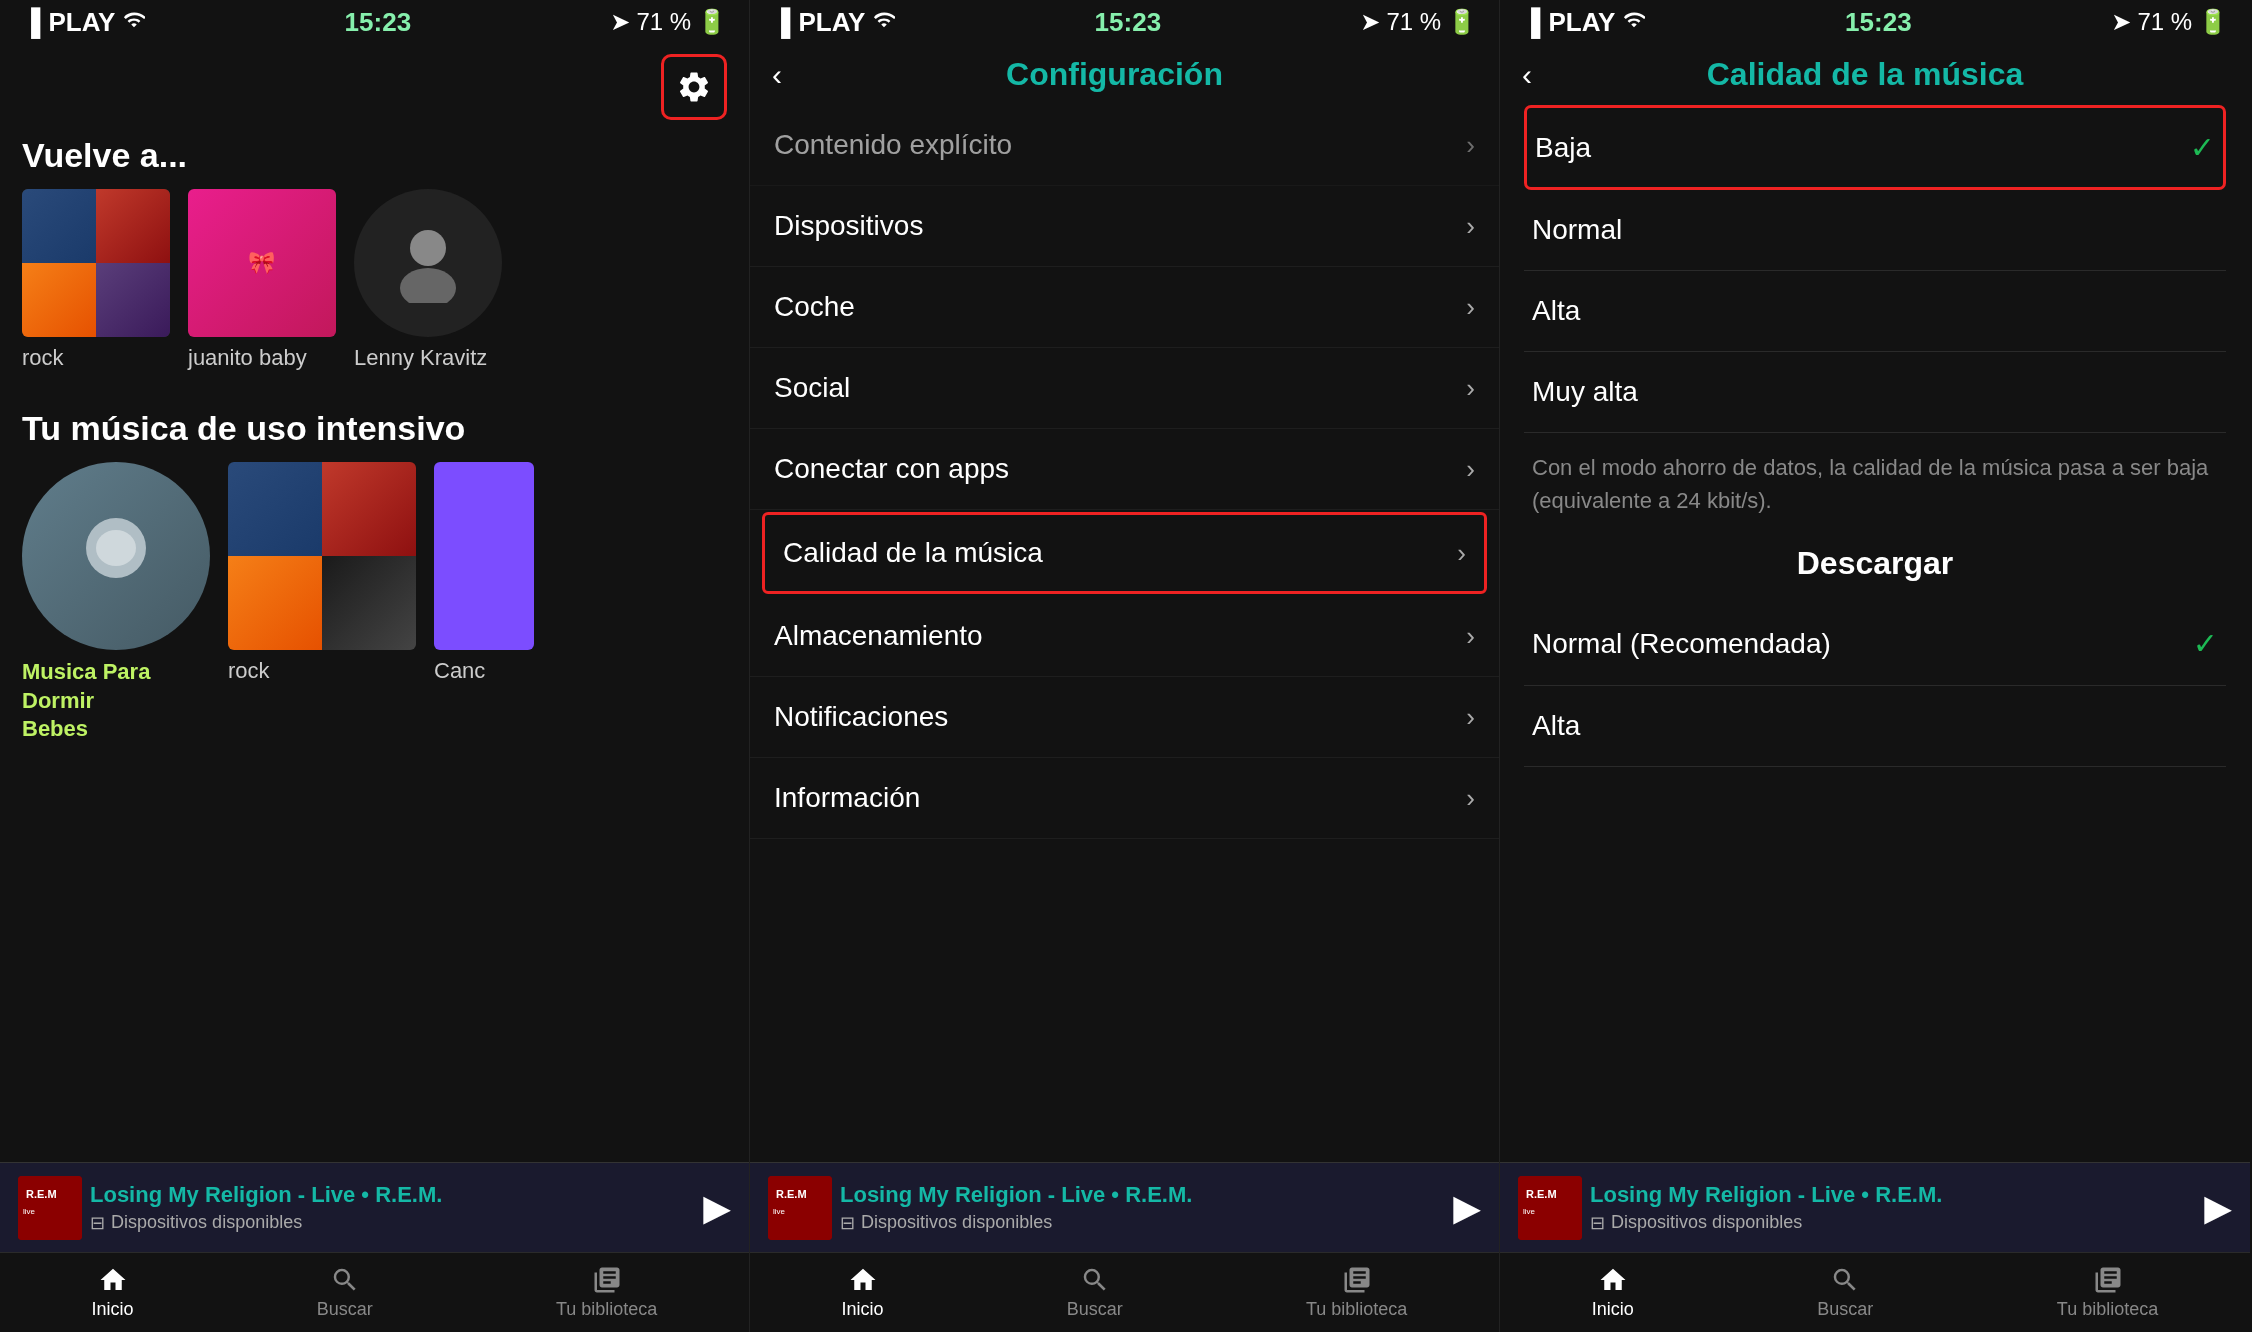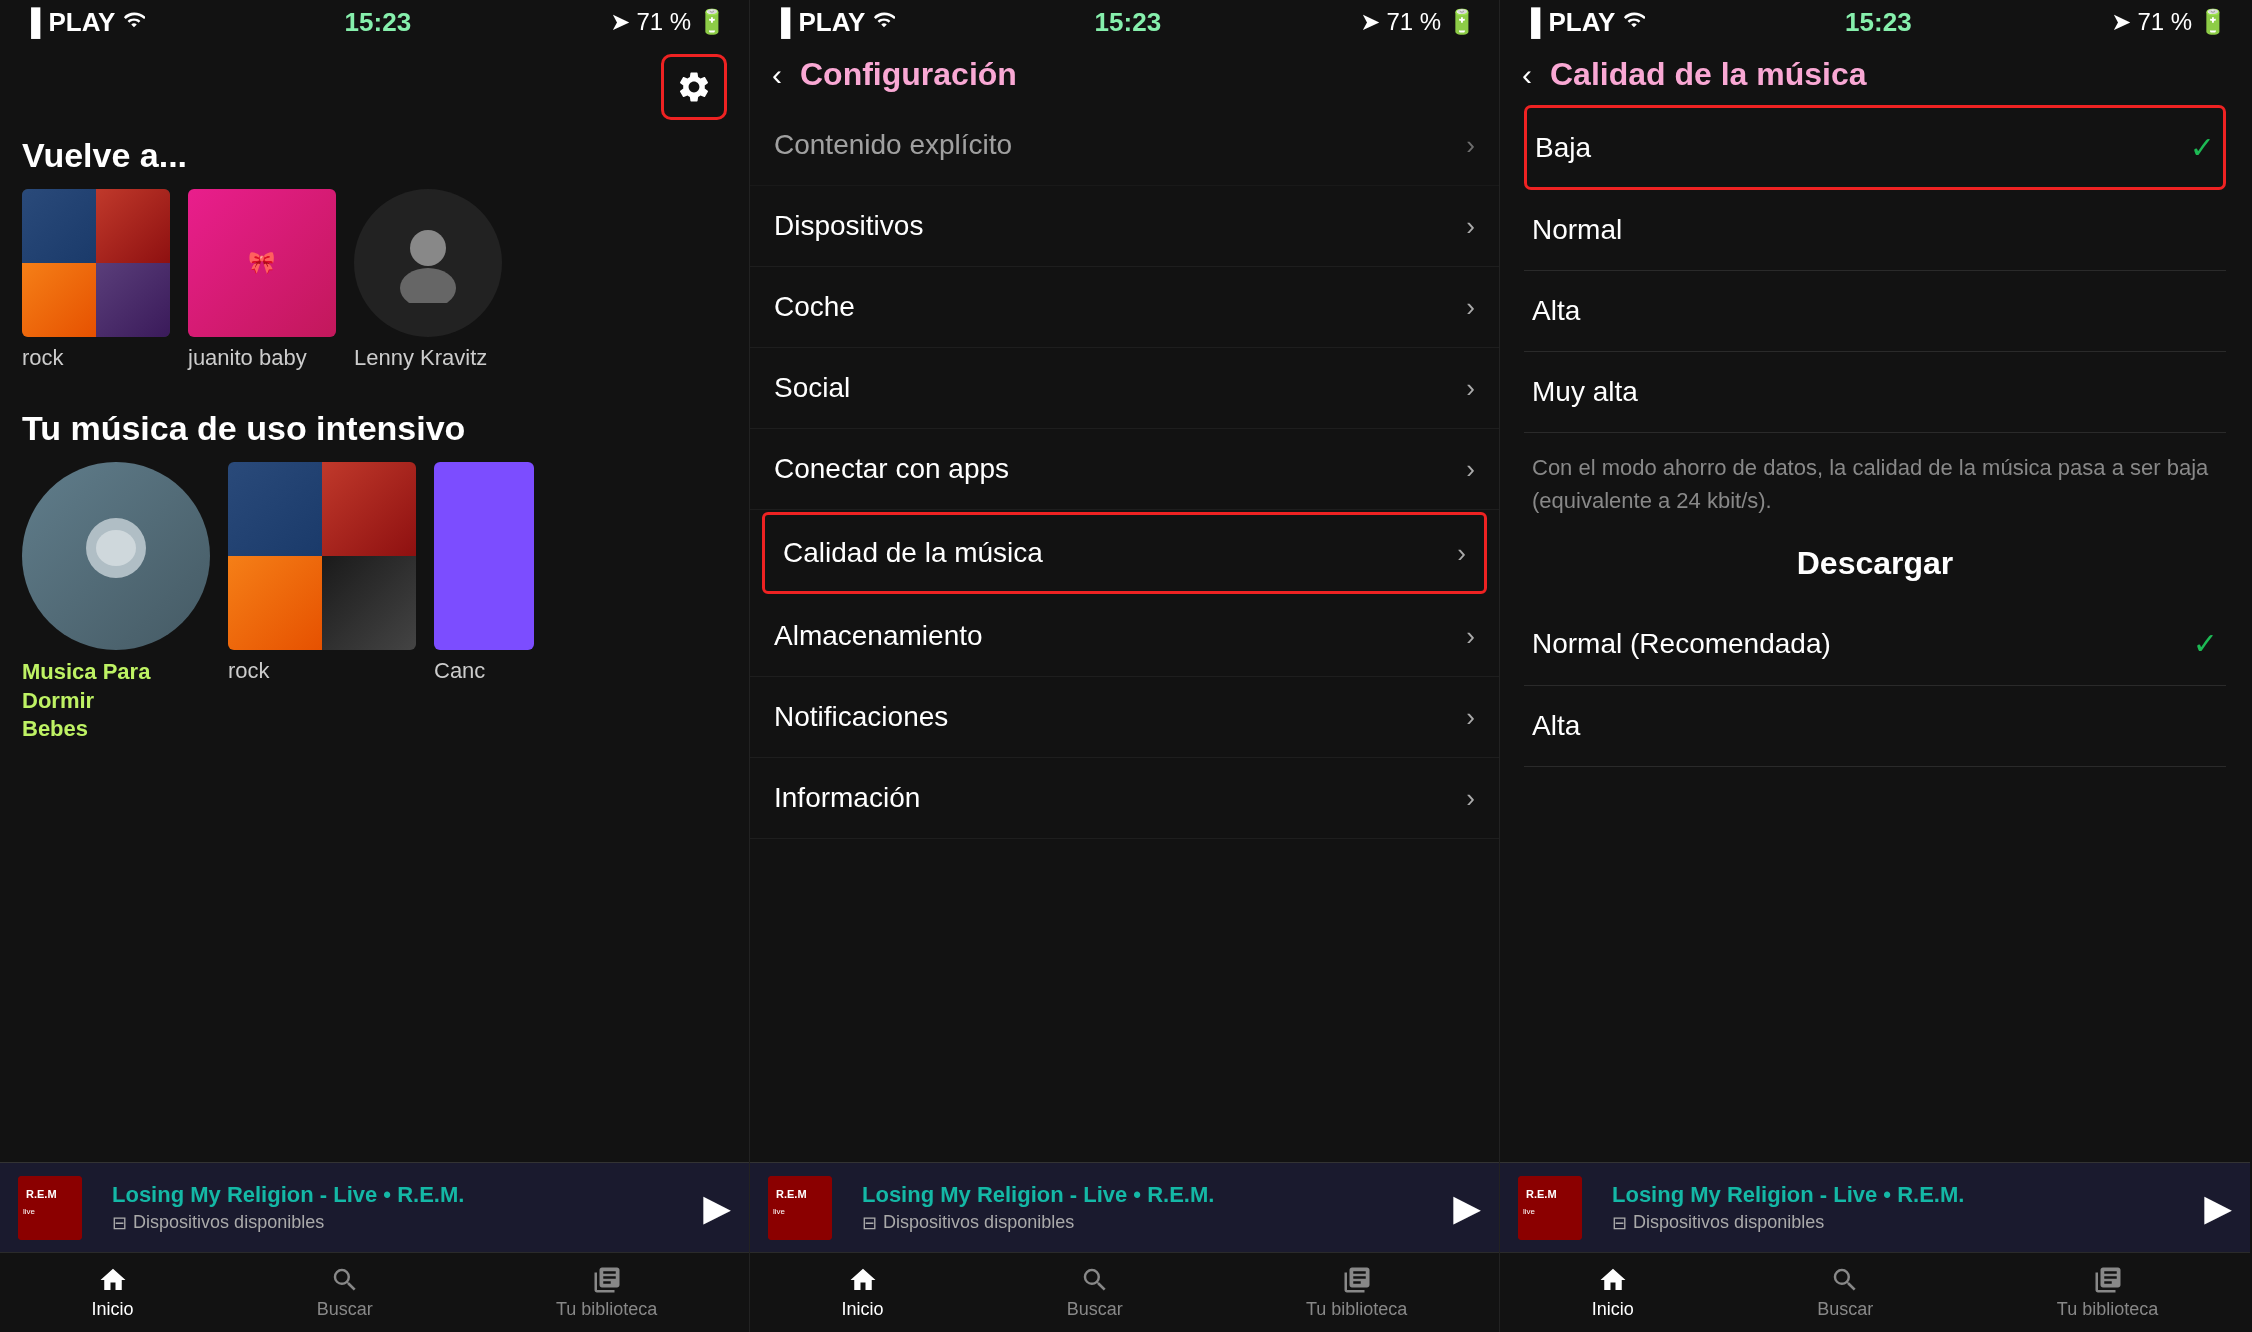--- a/index.html
+++ b/index.html
@@ -92,21 +92,21 @@
 
     .now-playing {
       position: absolute;
       bottom: 80px;
       left: 0; right: 0;
       height: 90px;
       background: #1a1a2e;
       display: flex;
       align-items: center;
       padding: 0 18px;
-      gap: 30px;
+      gap: 8px;
       border-top: 1px solid #333;
     }
     .np-thumb {
       width: 64px; height: 64px;
       border-radius: 4px;
       background: #8B0000;
       flex-shrink: 0;
       overflow: hidden;
     }
     .np-info { flex: 1; overflow: hidden; }
@@ -133,21 +133,21 @@
     .nav-label-dim { font-size: 18px; color: #888; }
 
     
     .panel2-header {
       display: flex;
       align-items: center;
       padding: 12px 22px;
       gap: 18px;
     }
     .back-btn { color: #fff; font-size: 30px; cursor: pointer; }
-    .panel-title { flex: 1; text-align: left; color: #f9a8d4; font-size: 32px; font-weight: 700; }
+    .panel-title { flex: 1; text-align: center; color: #14b8a6; font-size: 32px; font-weight: 700; }
 
     .settings-list {
       flex: 1;
       overflow: hidden;
     }
     .settings-item {
       display: flex;
       align-items: center;
       justify-content: space-between;
       padding: 24px 24px;

